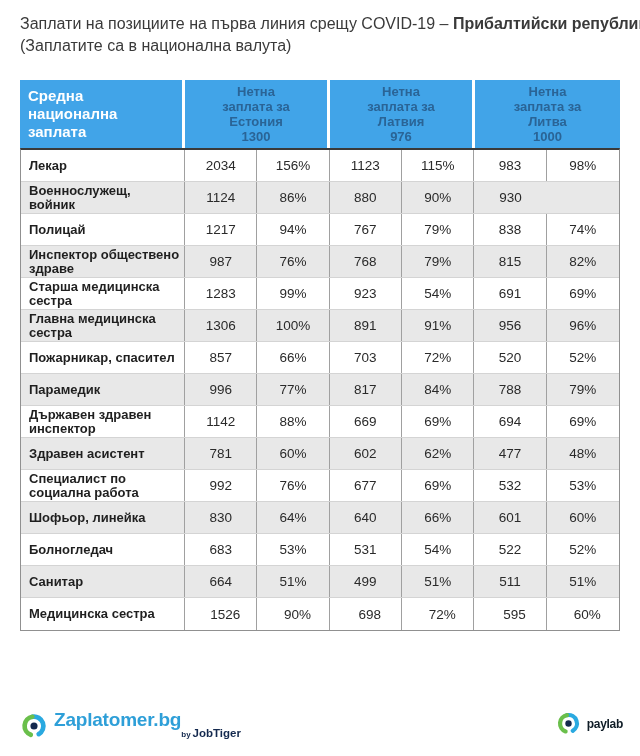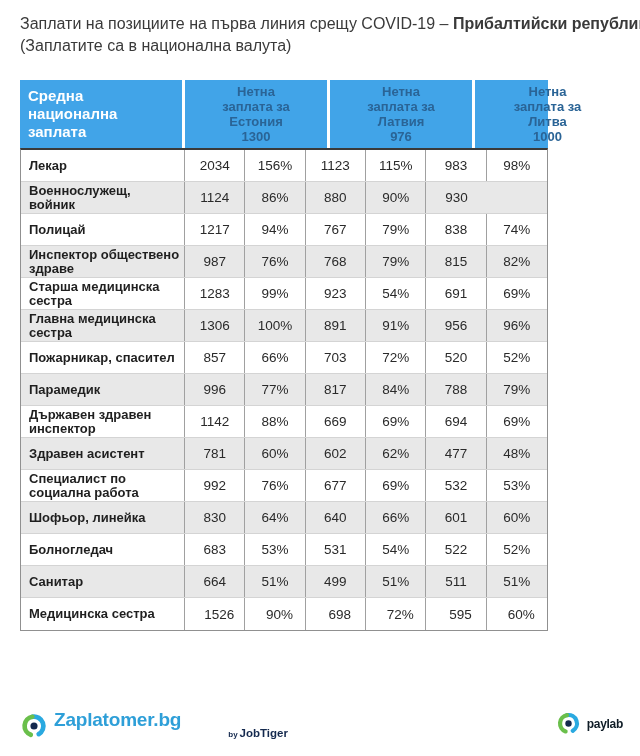--- a/index.html
+++ b/index.html
@@ -5,21 +5,21 @@
   * { margin:0; padding:0; box-sizing:border-box; }
   html,body { background:#ffffff; }
   .page {
     position:relative; width:640px; height:756px; background:#ffffff;
     font-family:"Liberation Sans","DejaVu Sans",sans-serif; overflow:hidden;
   }
   .title-block { position:absolute; left:20px; top:13px; color:#3a3a3a; font-size:16px; line-height:22px; }
   .title-line1 { white-space:nowrap; }
   .title-bold { font-weight:bold; }
 
-  .tbl { position:absolute; left:20px; top:80px; width:528px; }
+  .tbl { position:absolute; left:20px; top:80px; width:600px; }
 
   .thead { display:grid; grid-template-columns:165px 145px 145px 145px; height:68px; background:#41a4e8; }
   .th { display:flex; }
   .th.gap { border-right:3px solid #ffffff; }
   .th-first { align-items:center; padding-left:8px; color:#ffffff; font-weight:bold; font-size:15px; line-height:18px; padding-right:6px; }
   .th-country { flex-direction:column; align-items:center; justify-content:center; text-align:center;
     color:#2a6496; font-weight:bold; font-size:13px; line-height:15px; }
 
   .tbody { border:1px solid #909090; border-top:2px solid #3a3a3a; }
   .tr { display:grid; grid-template-columns:164px repeat(6, 1fr); height:32px; background:#ffffff; border-bottom:1px solid #d4d4d4; }
@@ -28,21 +28,21 @@
   .td { display:flex; align-items:center; border-right:1px solid #a0a0a0; overflow:hidden; }
   .td:last-child { border-right:none; }
   .td.label { padding-left:8px; padding-right:4px; font-weight:bold; font-size:13px; line-height:13.5px; color:#1f1f1f; }
   .td.num { justify-content:center; font-size:13.5px; color:#2a2a2a; }
 
   .zap { position:absolute; left:19px; top:708px; display:flex; gap:5px; }
   .zap-icon { width:30px; height:30px; margin-top:3px; }
   .zap-text { display:flex; flex-direction:row; }
   .zap-name { font-size:19px; font-weight:bold; color:#2e9fd8; letter-spacing:-0.2px; line-height:24px; }
   .zap-by { align-self:flex-end; color:#14294e; font-weight:bold; font-size:11.5px; line-height:13px; }
-  .zap-by .by { font-size:8px; font-weight:bold; margin-right:2px;margin-left:47px; }
+  .zap-by .by { font-size:8px; font-weight:bold; margin-right:2px; }
 
   .paylab { position:absolute; right:17px; top:710px; display:flex; align-items:center; gap:5px; }
   .paylab-icon { width:27px; height:27px; }
   .paylab-name { font-size:12px; font-weight:bold; color:#0f1c26; letter-spacing:-0.3px; }
 </style>
 </head>
 <body>
 
 <div class="page">
 

